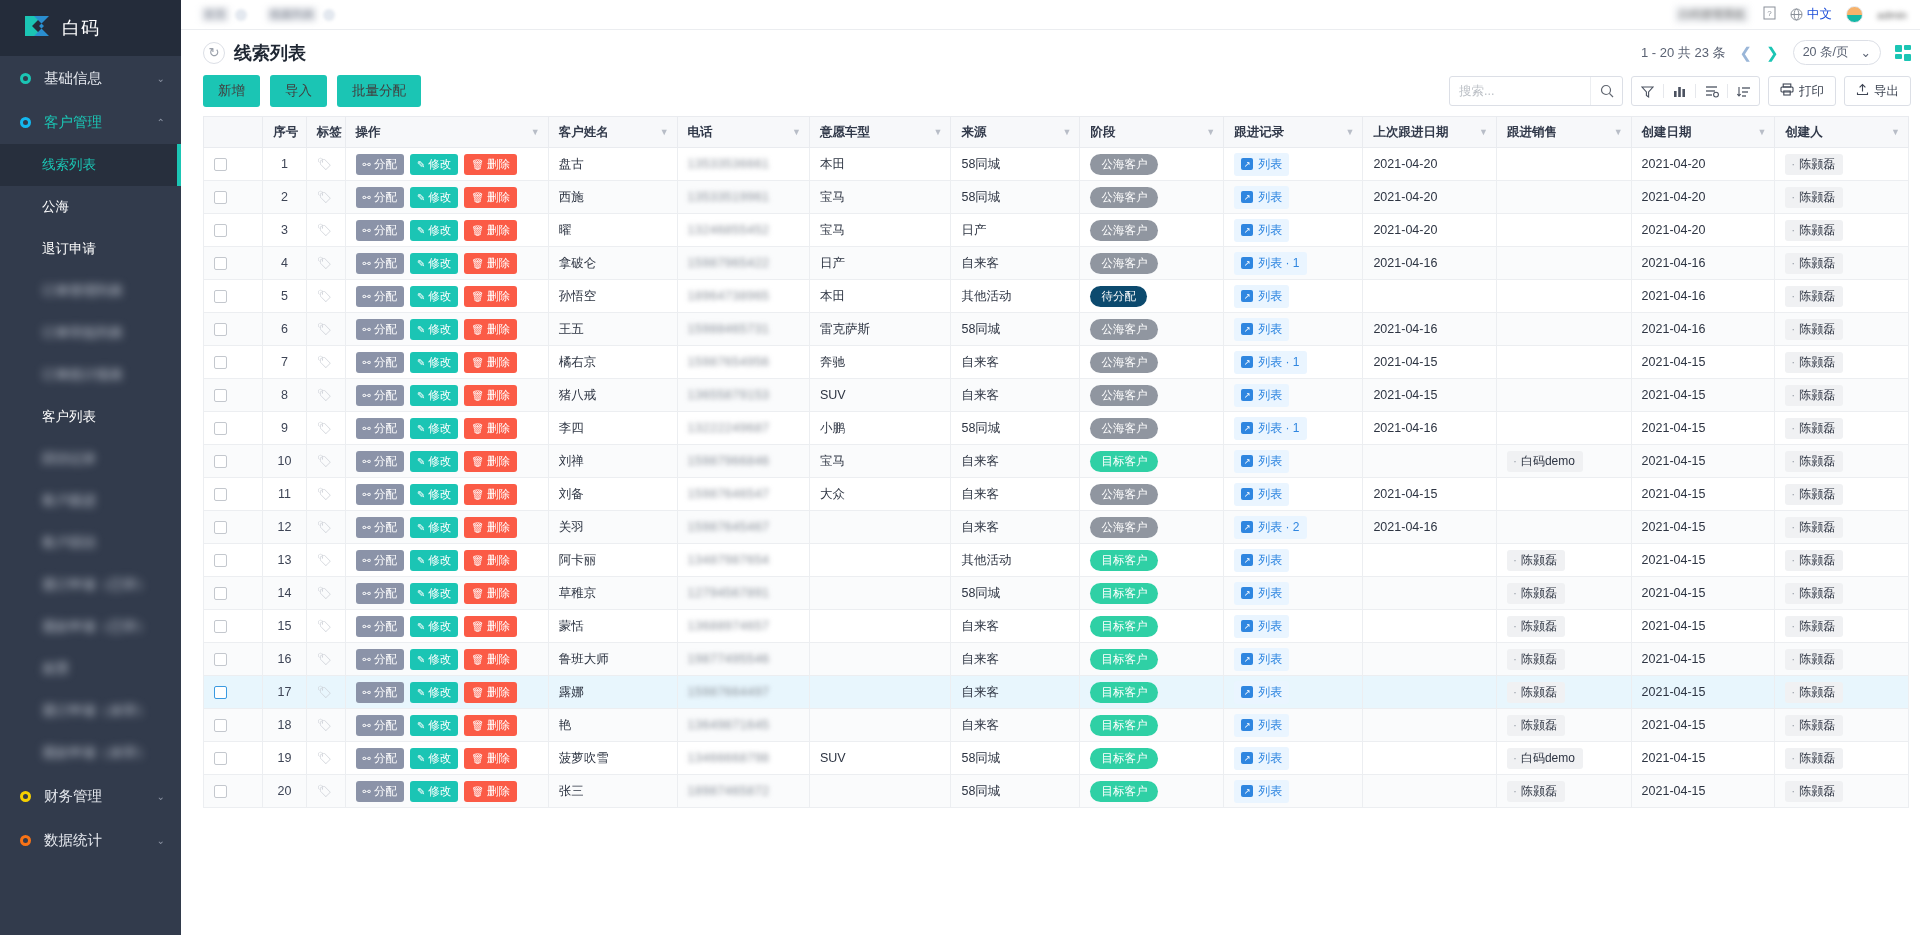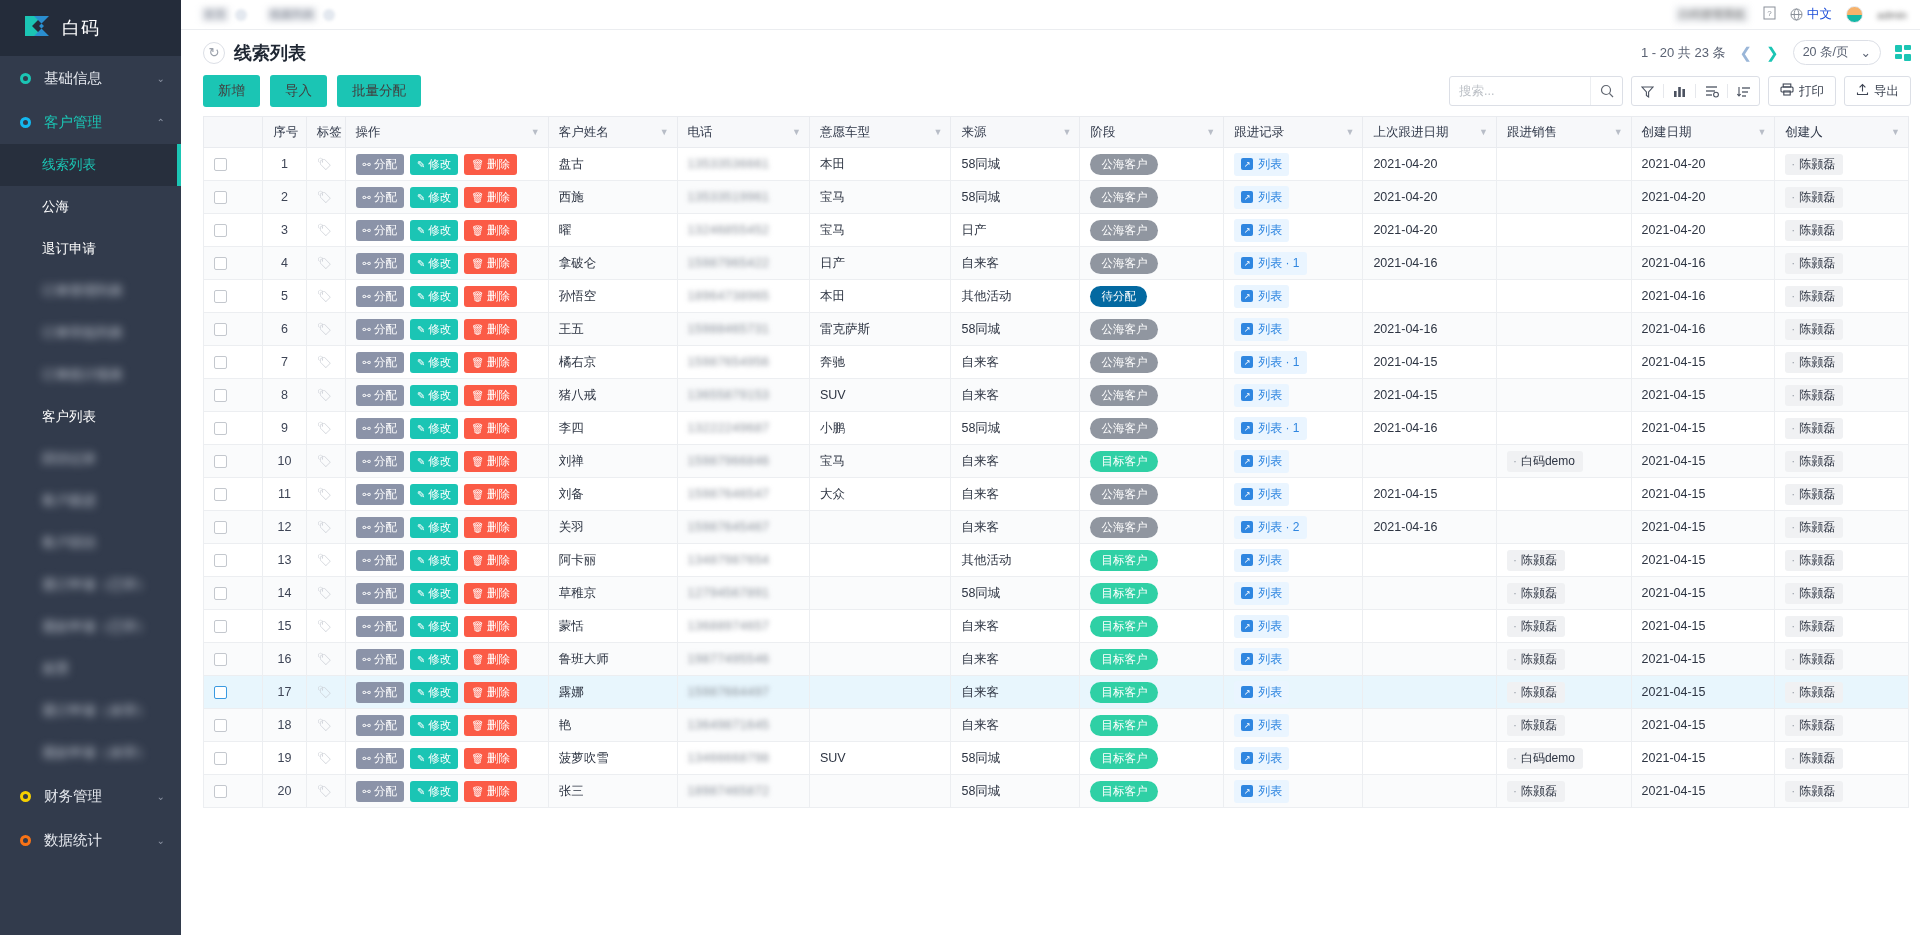--- a/index.html
+++ b/index.html
@@ -143,21 +143,21 @@
     display: flex; align-items: center; gap: 5px; border: 1px solid #dcdfe6;
     border-radius: 3px; height: 30px; padding: 0 11px; background: #fff;
     font-size: 12.5px; color: #3f4654; cursor: pointer;
   }
 
   
   .table-wrap { flex: 1; overflow: hidden; padding: 0 22px 0 22px; }
   table { border-collapse: collapse; width: 1706px; table-layout: fixed; }
   thead th {
     background: #f7f8fa; border: 1px solid #e9ebef; border-left: none;
-    height: 31px; font-size: 12.5px; color: #31394a; font-weight: normal;
+    height: 31px; font-size: 12.5px; color: #31394a; font-weight: bold;
     text-align: left; padding: 0 10px; position: relative; white-space: nowrap;
   }
   thead th:first-child { border-left: 1px solid #e9ebef; }
   .th-caret {
     position: absolute; right: 8px; top: 50%; transform: translateY(-50%);
     color: #b8bdc7; font-size: 9px;
   }
   tbody td {
     border: 1px solid #eceef1; border-left: none; border-top: none;
     height: 33px; font-size: 12.5px; color: #2d3442; padding: 0 10px;
@@ -182,21 +182,21 @@
   .op.assign { background: #8b93a8; }
   .op.edit { background: #1bc5b4; }
   .op.del { background: #fb5b46; }
   .op .gly { font-size: 10px; }
   .blur-num { filter: blur(2.6px); color: #8a9099; letter-spacing: 0.5px; }
   .badge {
     display: inline-block; border-radius: 11px; padding: 3px 11px;
     font-size: 11.5px; color: #fff;
   }
   .badge.gray { background: #9096a0; }
-  .badge.blue { background: #0369a1; }
+  .badge.blue { background: #0c4a6e; }
   .badge.green { background: #2fd0a5; }
   .lnk {
     display: inline-flex; align-items: center; gap: 5px;
     background: #eaf5ff; color: #2f86e0; font-size: 12px;
     border-radius: 3px; padding: 3px 7px; cursor: pointer;
   }
   .lnk .sq {
     width: 12px; height: 12px; background: #2f86e0; border-radius: 2px;
     color: #fff; font-size: 8px; display: flex; align-items: center; justify-content: center;
   }

